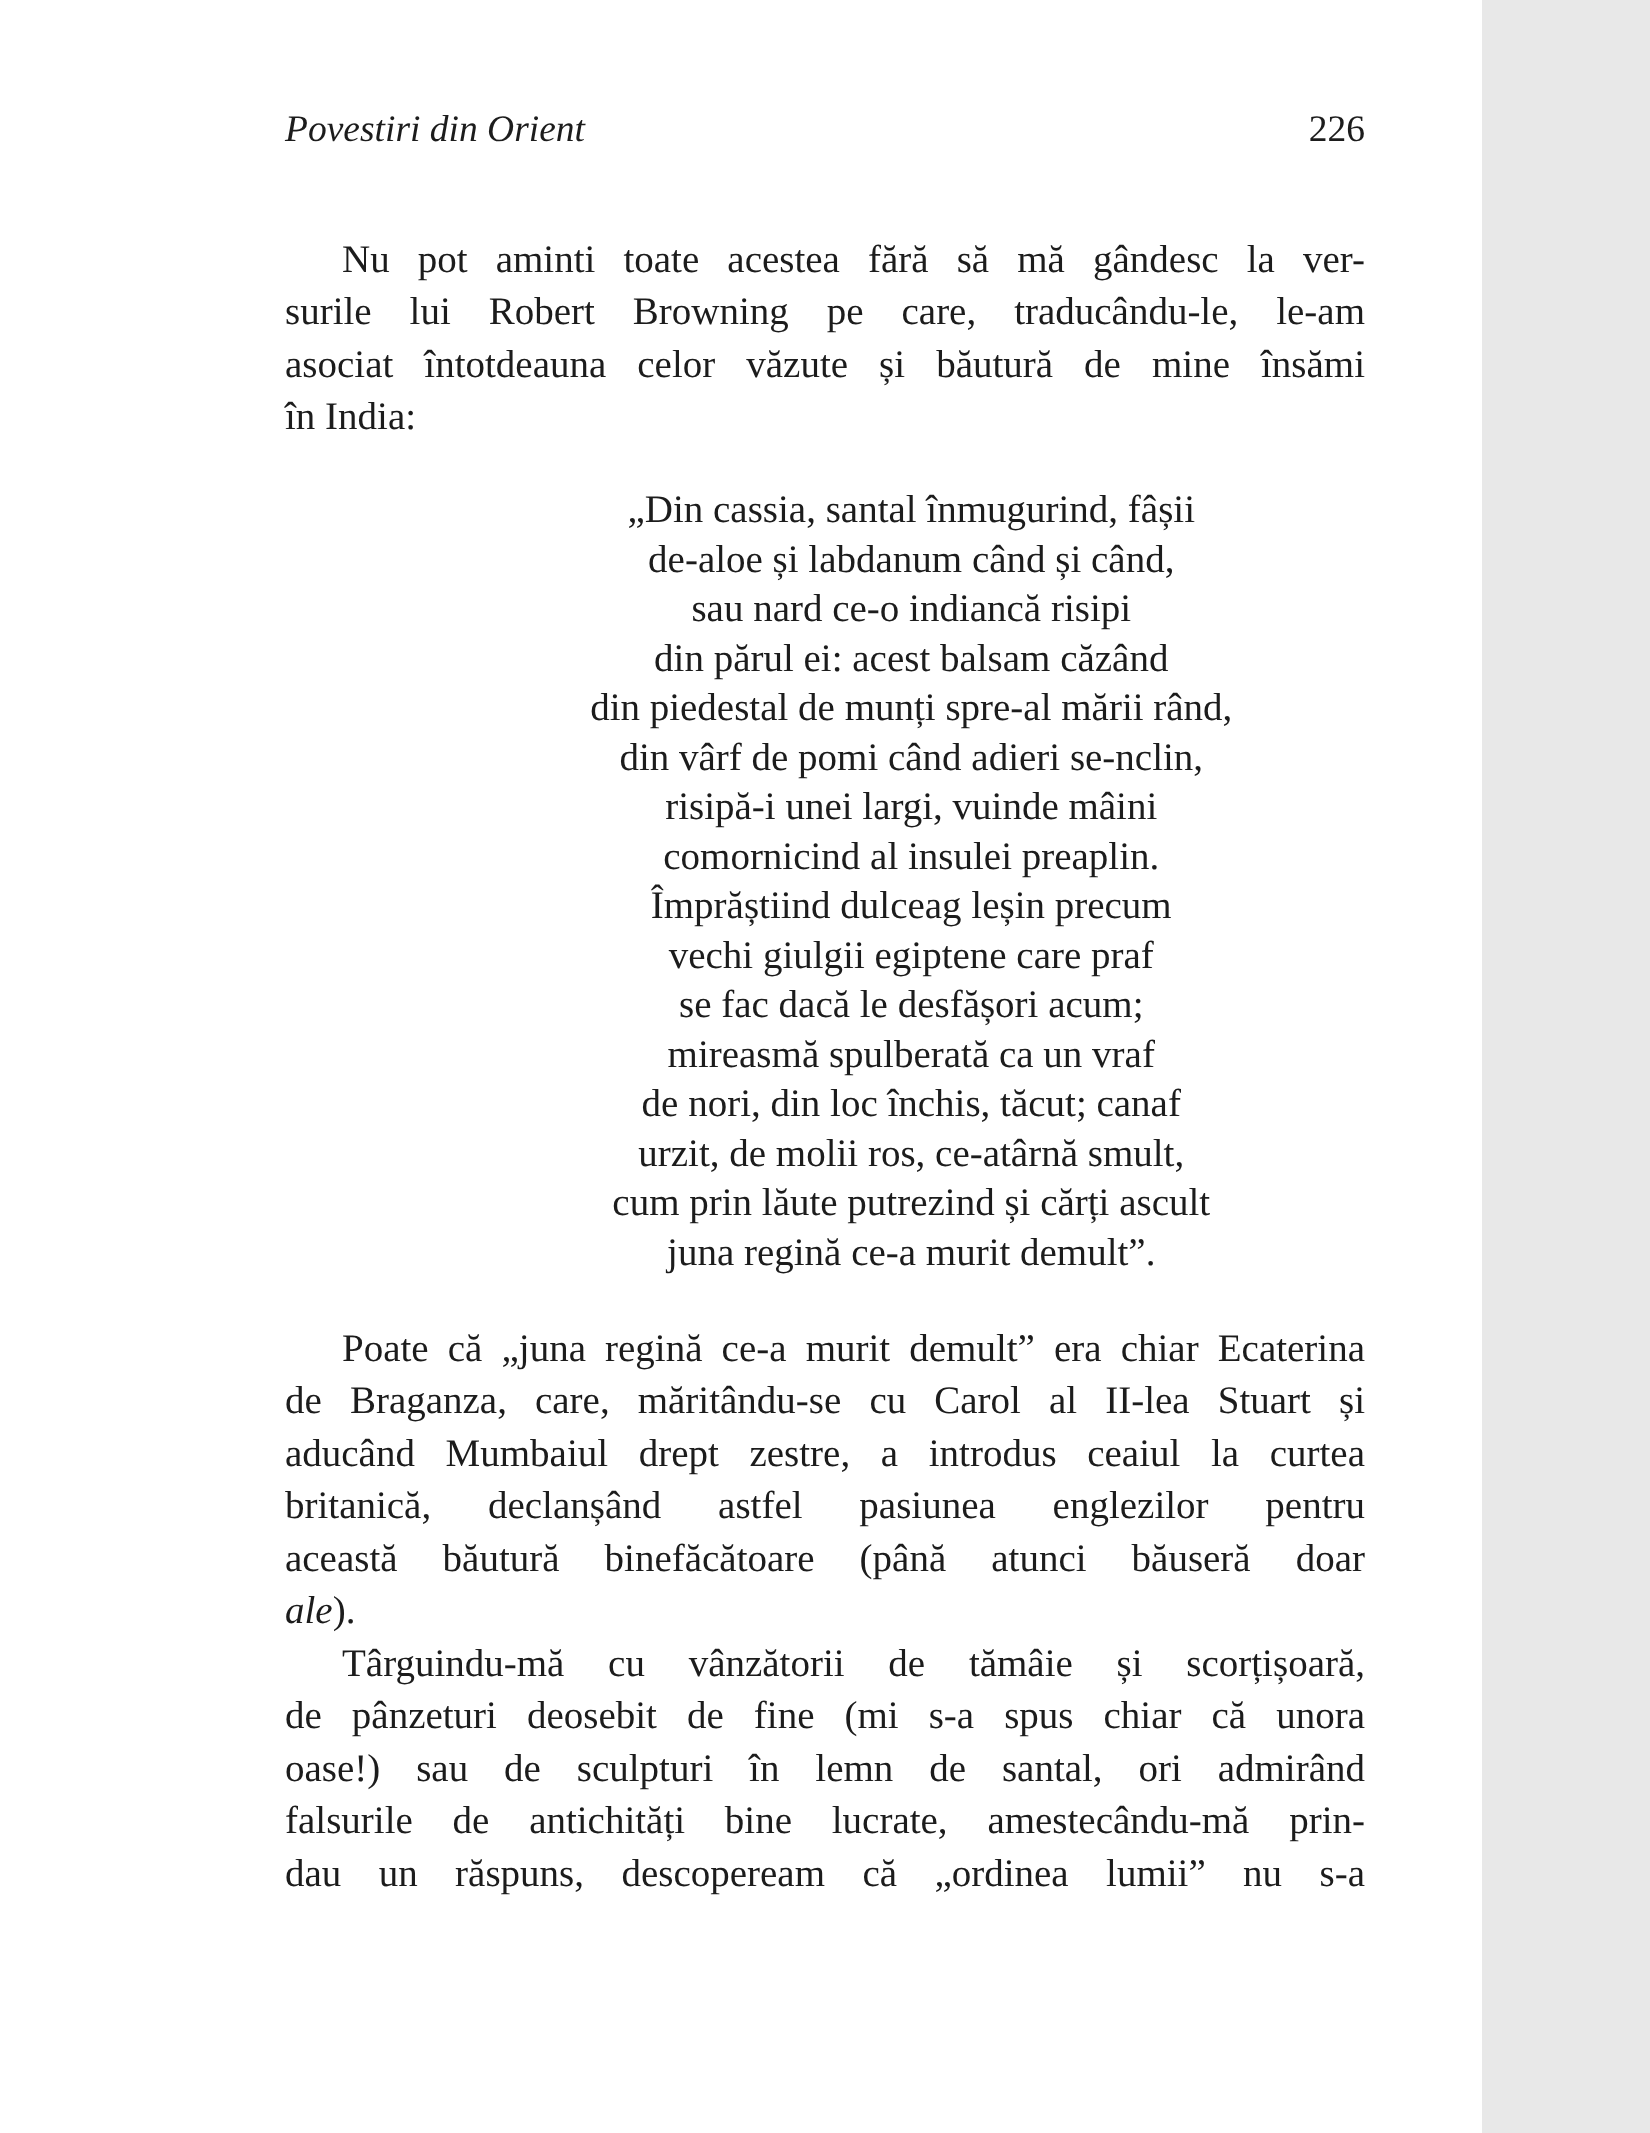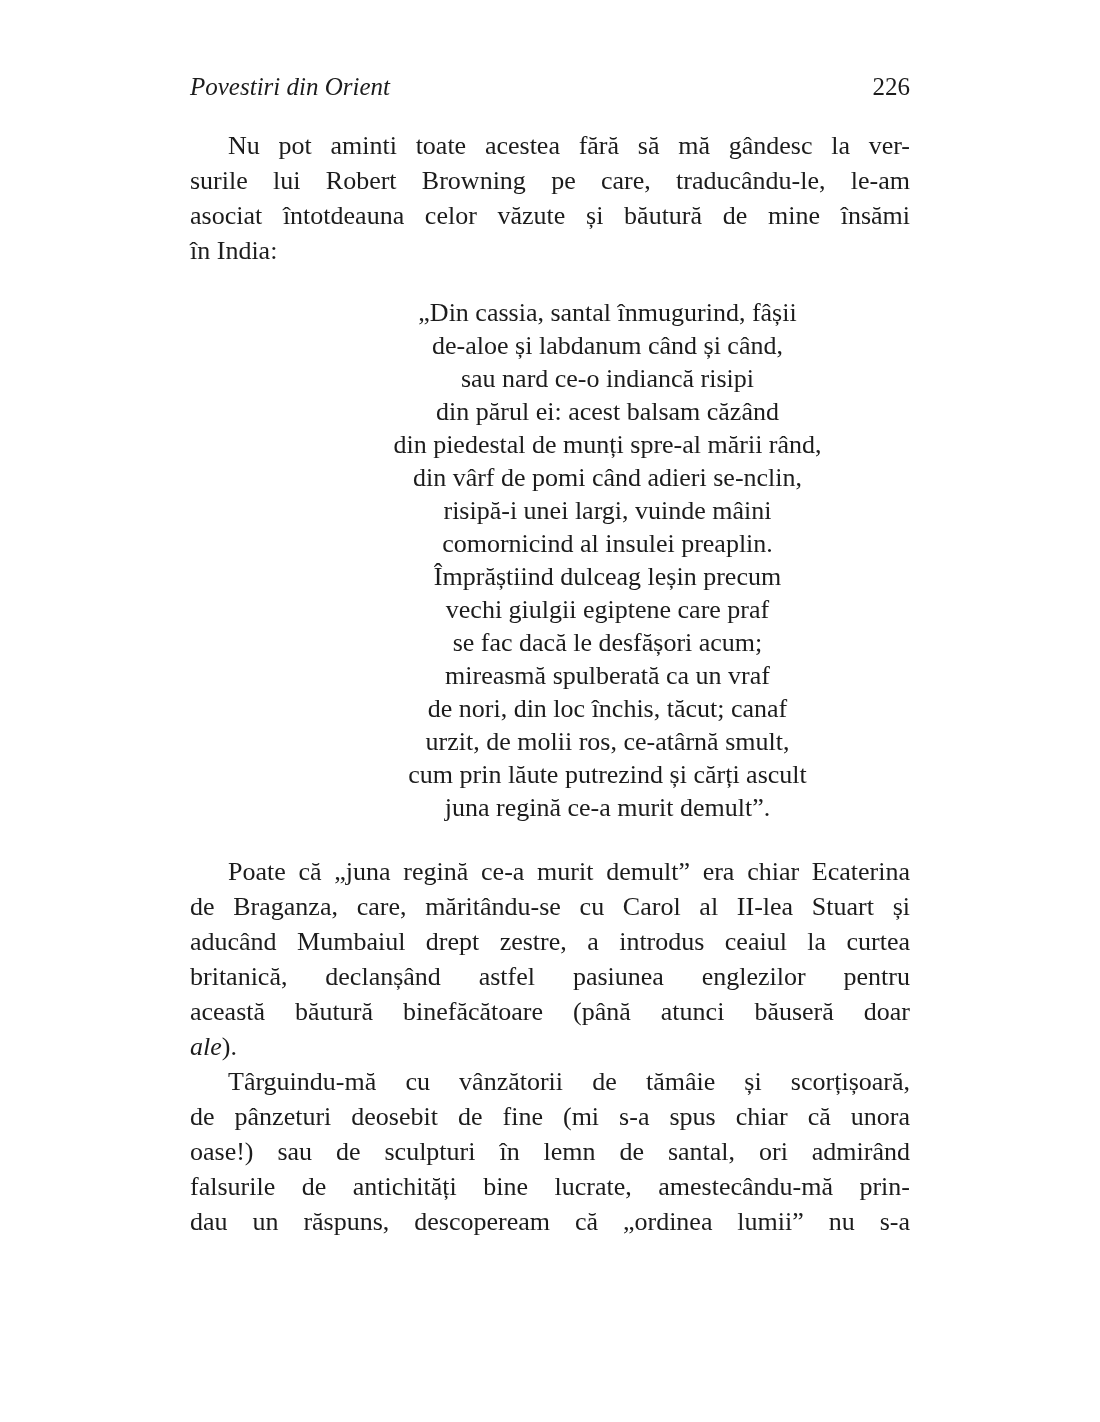--- a/index.html
+++ b/index.html
@@ -2,21 +2,21 @@
 <html><head>
 <meta charset="utf-8">
 <style>
   html, body {
     margin: 0;
     padding: 0;
     background: #e8e8e8;
   }
   .page {
     position: relative;
-    width: 1100px;
+    width: 988px;
     height: 1422px;
     background: #ffffff;
     font-family: "Liberation Serif", serif;
     color: #1c1c1c;
     overflow: hidden;
   }
   .content {
     position: absolute;
     left: 190px;
     top: 72px;
@@ -30,21 +30,21 @@
     line-height: 30px;
     height: 30px;
   }
   .running-title {
     font-style: italic;
   }
   .folio {
     font-style: normal;
   }
   .text-body {
-    margin-top: 26px;
+    margin-top: 53px;
     font-size: 26px;
   }
   .prose-para .line {
     line-height: 35px;
     text-align: justify;
     text-align-last: justify;
     white-space: normal;
   }
   .prose-para .line.no-stretch {
     text-align: center;

